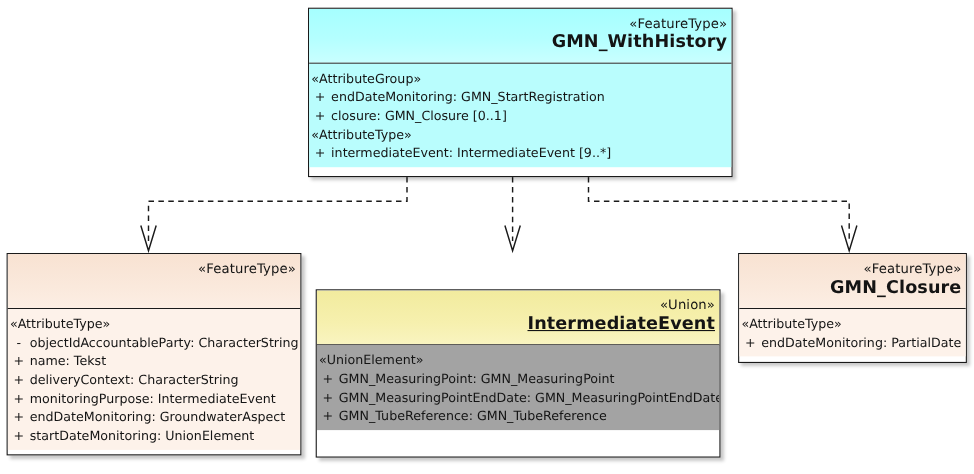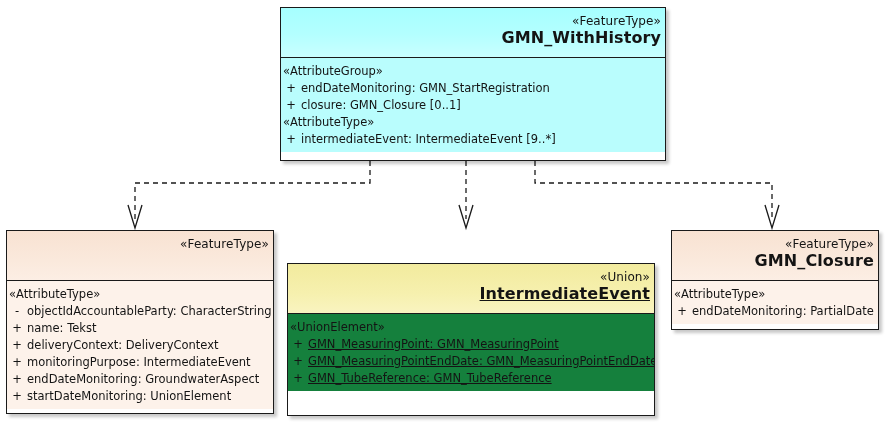--- a/index.html
+++ b/index.html
@@ -78,42 +78,41 @@
     flex: 0 0 20px;
     text-align: center;
     color: #141414;
   }
   .attr-text {
     flex: 1 1 auto;
     white-space: nowrap;
     overflow: hidden;
   }
   .attr-text.underline {
-    text-decoration: underline;
     text-underline-offset: 1px;
   }
 
   
   .theme-cyan .uml-header {
     background: linear-gradient(to bottom, #a6ffff 0%, #b4ffff 55%, #c9ffff 100%);
   }
   .theme-cyan .uml-body {
     background: #b9fdfd;
   }
   .theme-peach .uml-header {
     background: linear-gradient(to bottom, #f8e2d2 0%, #fae9dc 60%, #fceee4 100%);
   }
   .theme-peach .uml-body {
     background: #fdf2ea;
   }
   .theme-yellow .uml-header {
     background: linear-gradient(to bottom, #f2eb9e 0%, #f6f0ae 60%, #f9f4c0 100%);
   }
   .theme-yellow .uml-body {
-    background: #15803d;
+    background: #a3a3a3;
   }
 
   
   #class-with-history       { left: 280px; top: 7px;   width: 386px; height: 154px; }
   #class-with-history .uml-header { height: 50px; }
 
   #class-start-registration { left: 6px;   top: 230px; width: 268px; height: 184px; }
   #class-start-registration .uml-header { height: 50px; }
 
   #class-intermediate-event { left: 287px; top: 230px; width: 368px; height: 153px; margin-top: 33px; }
@@ -185,21 +184,21 @@
     <div class="attr-row">
       <span class="attr-vis">-</span>
       <span class="attr-text">objectIdAccountableParty: CharacterString</span>
     </div>
     <div class="attr-row">
       <span class="attr-vis">+</span>
       <span class="attr-text">name: Tekst</span>
     </div>
     <div class="attr-row">
       <span class="attr-vis">+</span>
-      <span class="attr-text">deliveryContext: DeliveryContext</span>
+      <span class="attr-text">deliveryContext: CharacterString</span>
     </div>
     <div class="attr-row">
       <span class="attr-vis">+</span>
       <span class="attr-text">monitoringPurpose: IntermediateEvent</span>
     </div>
     <div class="attr-row">
       <span class="attr-vis">+</span>
       <span class="attr-text">endDateMonitoring: GroundwaterAspect</span>
     </div>
     <div class="attr-row">

